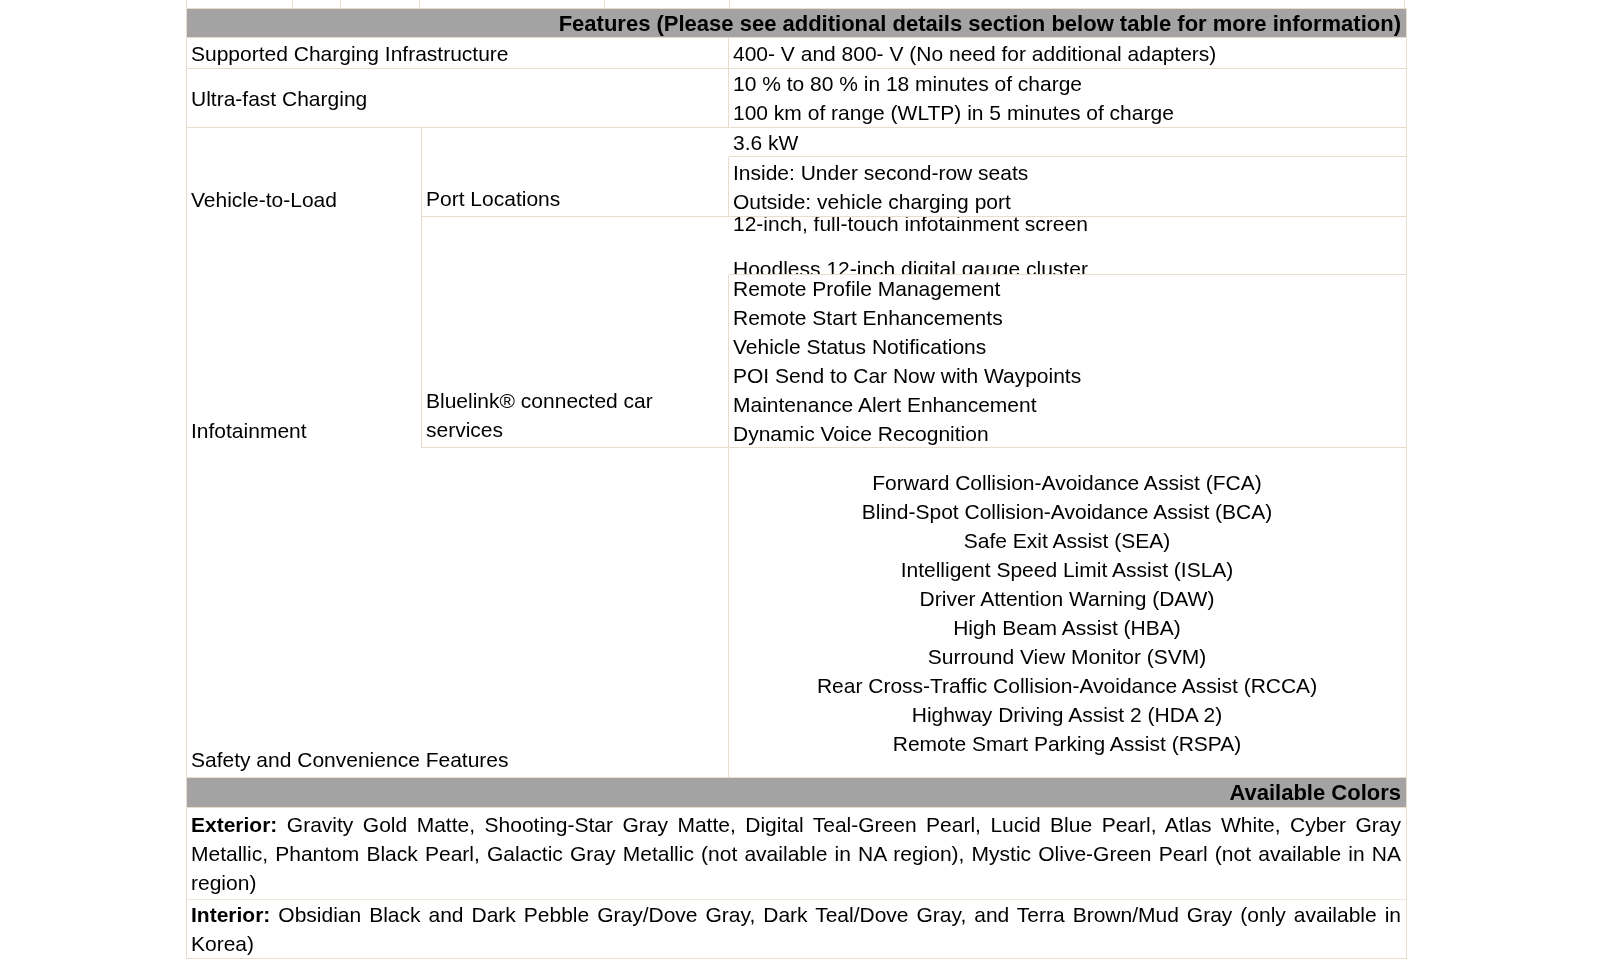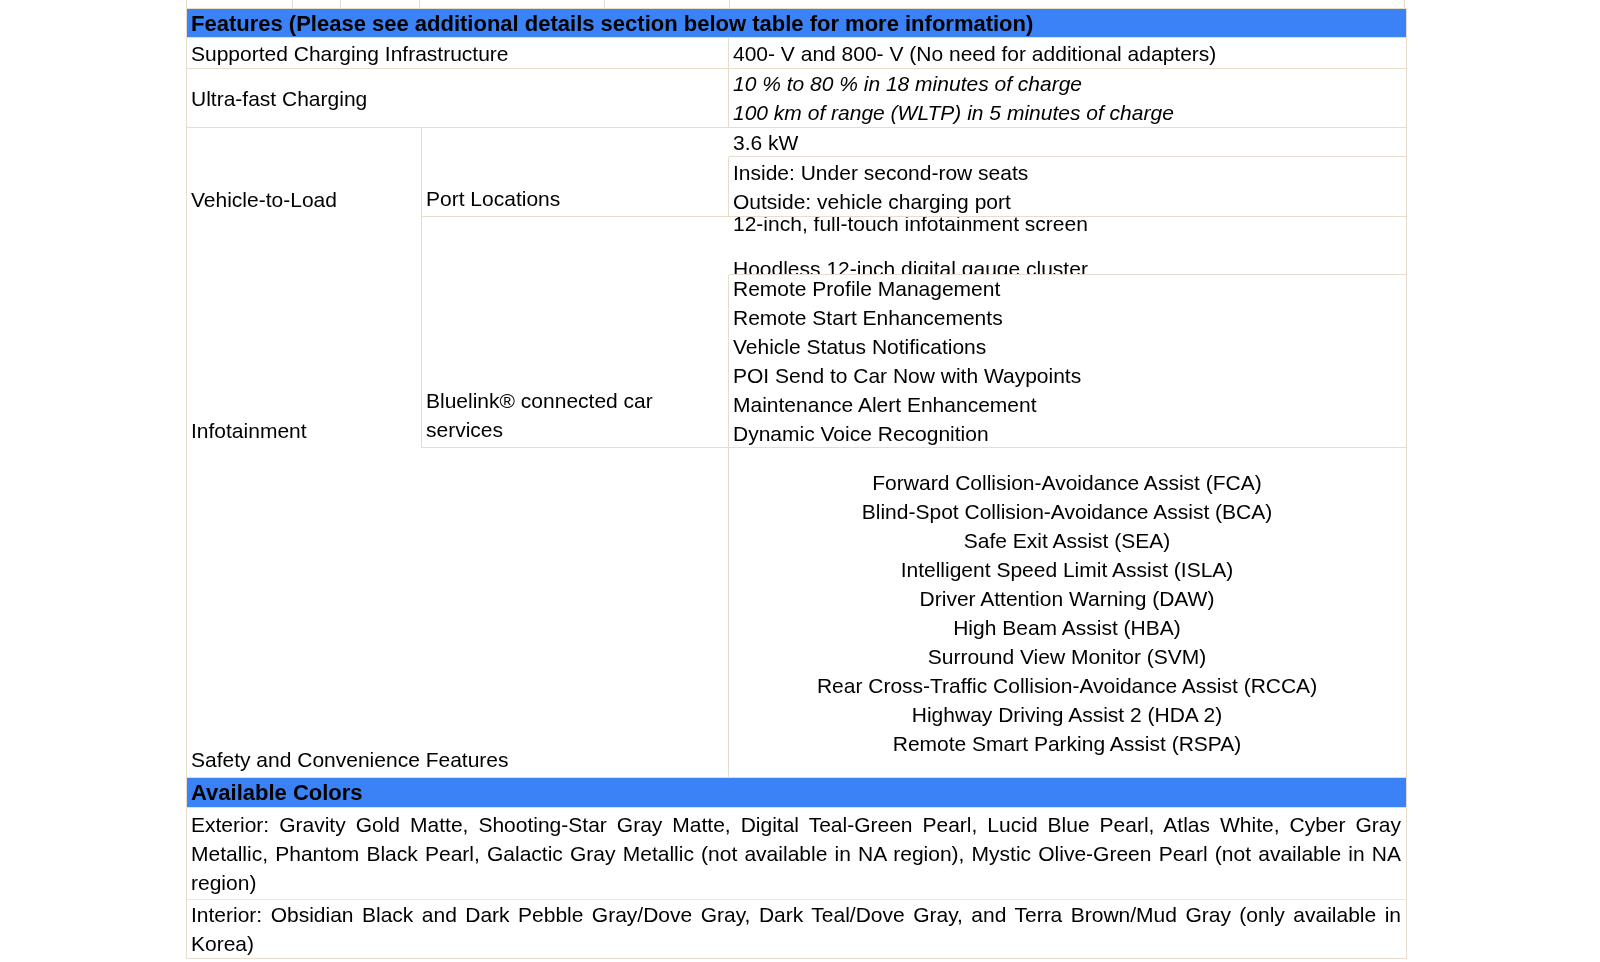--- a/index.html
+++ b/index.html
@@ -37,23 +37,23 @@
     font-size:21px; line-height:29px;
     overflow:hidden;
     white-space:normal;
   }
   .cell div { min-height:29px; }
   .vbottom { justify-content:flex-end; padding-bottom:3px; }
   .vtop    { justify-content:flex-start; }
   .br { border-right:1px solid #e8dccd; }
   .bb { border-bottom:1px solid #e8dccd; }
   .bb-light { border-bottom:1px solid #efe5da; }
-  .band { background:#3b82f6; font-weight:bold; font-size:22px; }
+  .band { background:#a3a3a3; font-weight:bold; font-size:22px;align-items:flex-end; }
   .para { display:block; text-align:justify; padding-top:2px; line-height:29px; }
-  .bold { font-weight:normal; }
+  .bold { font-weight:bold; }
 </style>
 </head>
 <body>
 
 <div class="page">
 
   <div class="top-sliver">
     <div class="tick" style="left:105px"></div>
     <div class="tick" style="left:153px"></div>
     <div class="tick" style="left:232px"></div>
@@ -70,21 +70,21 @@
     <div class="cell br bb" style="grid-column:1/3; grid-row:2;">
       <div>Supported Charging Infrastructure</div>
     </div>
     <div class="cell bb" style="grid-column:3/4; grid-row:2;">
       <div>400- V and 800- V (No need for additional adapters)</div>
     </div>
 
     <div class="cell br bb" style="grid-column:1/3; grid-row:3;">
       <div>Ultra-fast Charging</div>
     </div>
-    <div class="cell bb" style="grid-column:3/4; grid-row:3;font-style:italic;">
+    <div class="cell bb" style="grid-column:3/4; grid-row:3;">
       <div>10 % to 80 % in 18 minutes of charge</div>
       <div>100 km of range (WLTP) in 5 minutes of charge</div>
     </div>
 
     <div class="cell br vbottom" style="grid-column:1; grid-row:4/6;">
       <div>Vehicle-to-Load</div>
     </div>
     <div class="cell bb" style="grid-column:3; grid-row:4;">
       <div>3.6 kW</div>
     </div>

